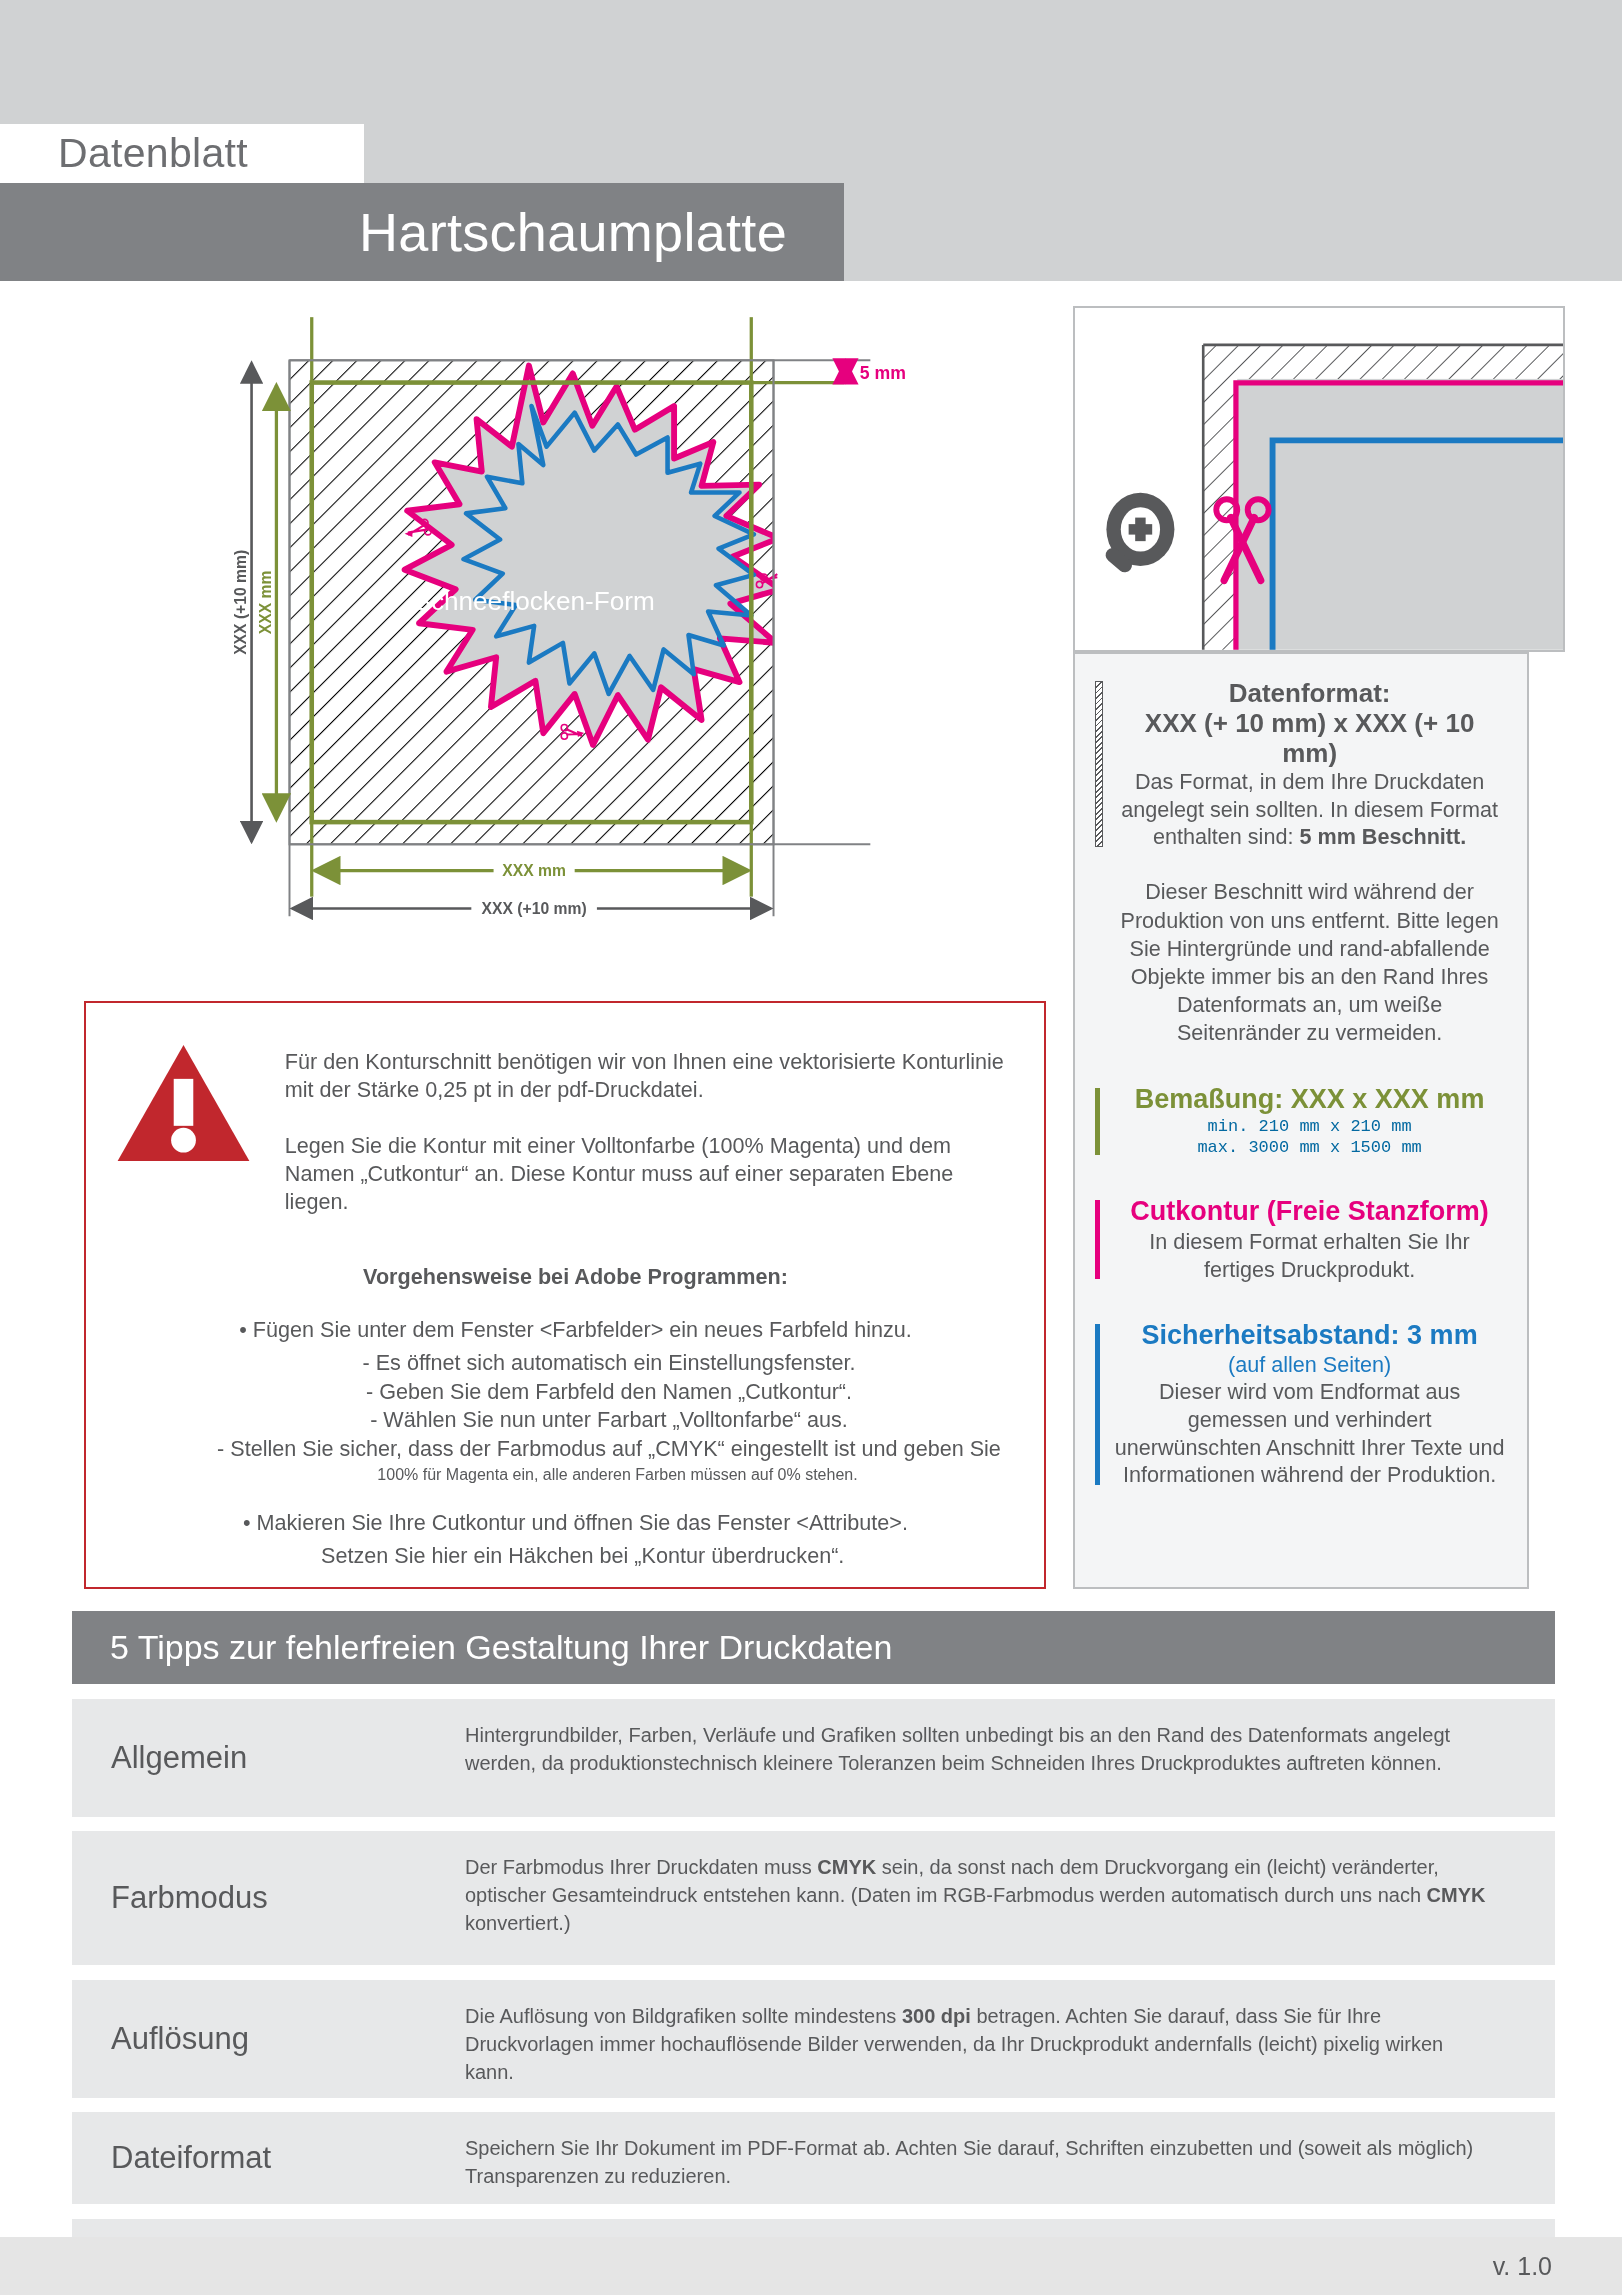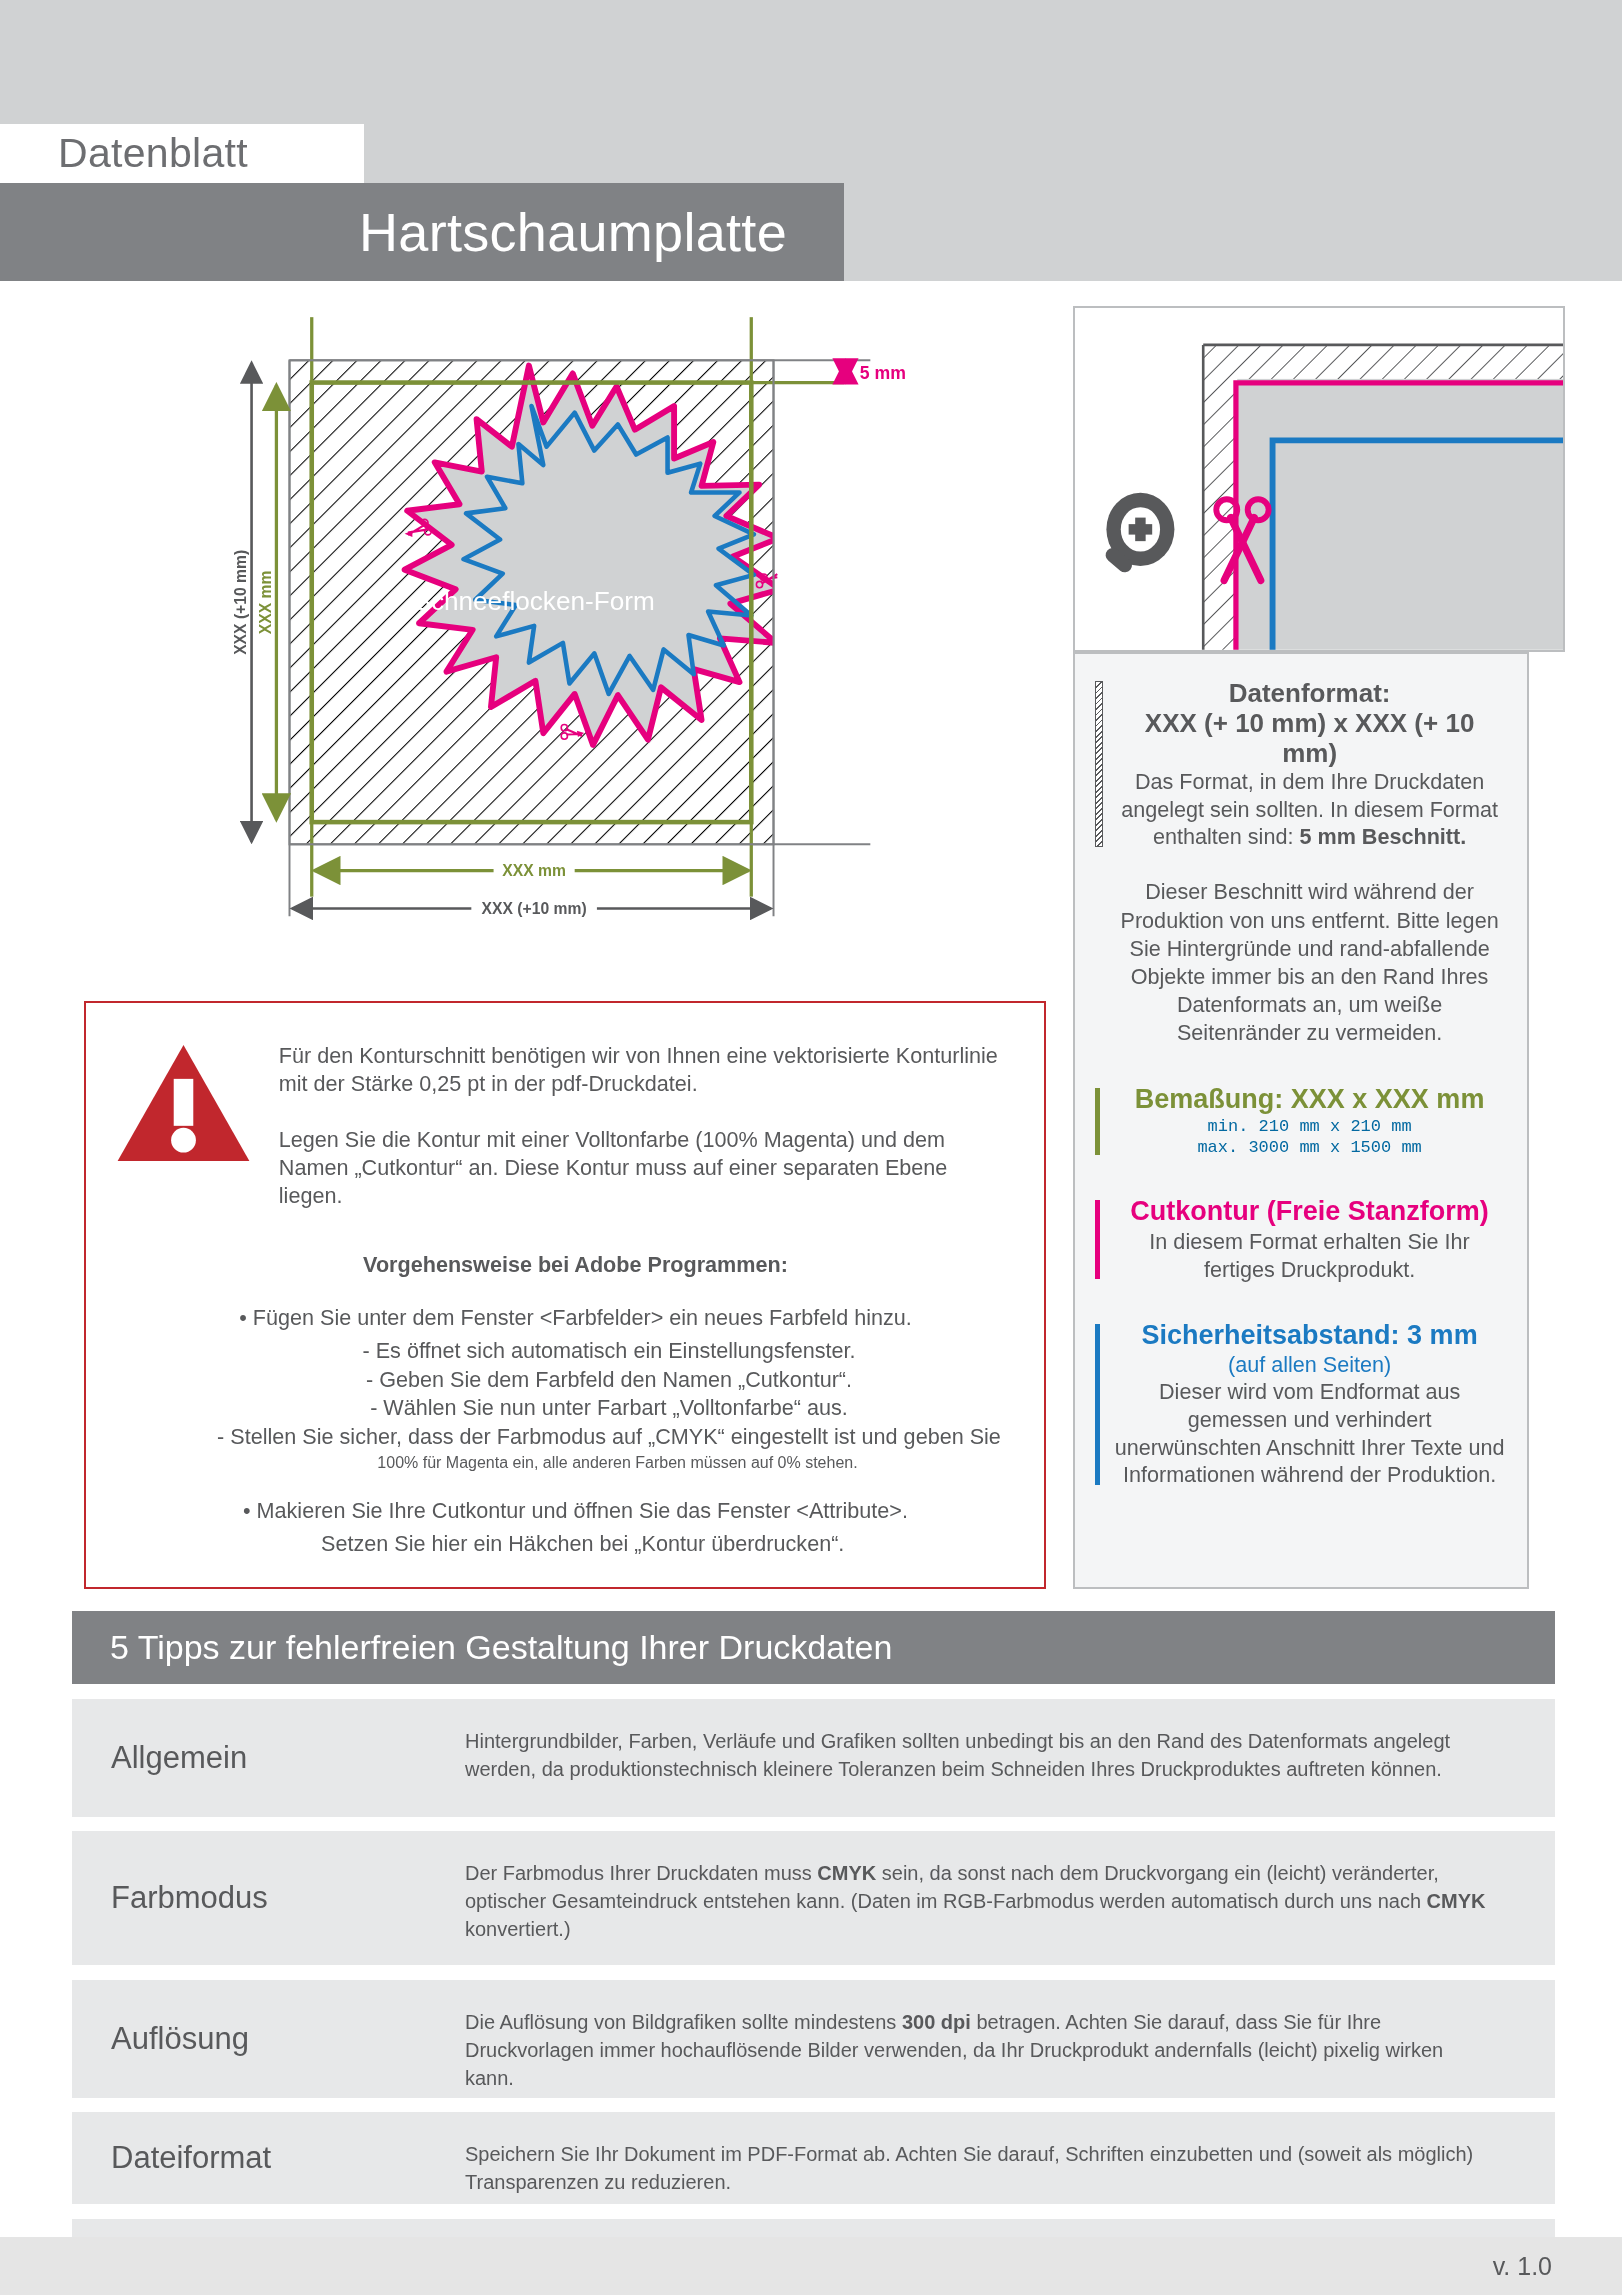--- a/index.html
+++ b/index.html
@@ -67,21 +67,21 @@
   .spec-blue .spec-note{font-size:21.6px;color:#1b7ac2;line-height:1.22;}
 
   
   .warn-box{
     position:absolute;left:84px;top:1001px;width:962px;height:588px;
     background:#ffffff;border:2px solid #c1272d;box-sizing:border-box;
   }
   .warn-top{display:flex;padding:31px 26px 0 29px;}
   .warn-icon{width:144px;flex:0 0 144px;padding-top:6.5px;}
   .warn-text{flex:1;padding-left:11.8px;}
-  .warn-text p{margin:8px;font-size:21.6px;color:#58595b;line-height:1.30;}
+  .warn-text p{margin:14px;font-size:21.6px;color:#58595b;line-height:1.30;}
   .warn-text p + p{margin-top:27.5px;}
   .warn-proc{padding:34px 26px 0 47px;text-align:center;}
   .warn-proc h4{margin:0 0 26px 0;font-size:21.6px;font-weight:bold;color:#58595b;}
   .warn-proc .bullet{font-size:21.6px;color:#58595b;line-height:1.34;margin-bottom:3.9px;}
   .warn-proc .sub{font-size:21.6px;color:#58595b;line-height:1.34;padding-left:67px;}
   .warn-proc .sub2{font-size:16px;color:#58595b;line-height:1.34;padding-left:84px;}
   .warn-proc .gap{height:23.6px;}
   .warn-proc .cont{font-size:21.6px;color:#58595b;line-height:1.34;padding-left:14.4px;}
 
   
@@ -89,21 +89,21 @@
     position:absolute;left:72px;top:1611px;width:1483px;height:73px;background:#808285;
     display:flex;align-items:center;
   }
   .tips-head span{font-size:34px;color:#ffffff;padding-left:38px;}
   .tips-table{position:absolute;left:72px;top:1699px;width:1483px;}
   .tip-row{display:flex;background:#e7e8e9;margin-bottom:14.4px;}
   .tip-label{
     flex:0 0 393px;display:flex;align-items:center;
     font-size:31px;color:#58595b;padding-left:39px;box-sizing:border-box;
   }
-  .tip-desc{flex:1;font-size:20px;color:#58595b;line-height:1.40;padding:28px 59px 26px 0;}
+  .tip-desc{flex:1;font-size:20px;color:#58595b;line-height:1.40;padding:22px 59px 26px 0;}
   .tip-desc b{font-weight:bold;}
   .r1{height:118px;} .r2{height:134px;} .r3{height:118px;} .r4{height:92px;} .r5{height:92px;}
 
   
   .footer{
     position:absolute;left:0;top:2237px;width:1623px;height:59px;background:#e5e5e5;
     display:flex;align-items:center;justify-content:flex-end;
   }
   .footer span{font-size:25px;color:#58595b;padding-right:71px;}
 </style>

